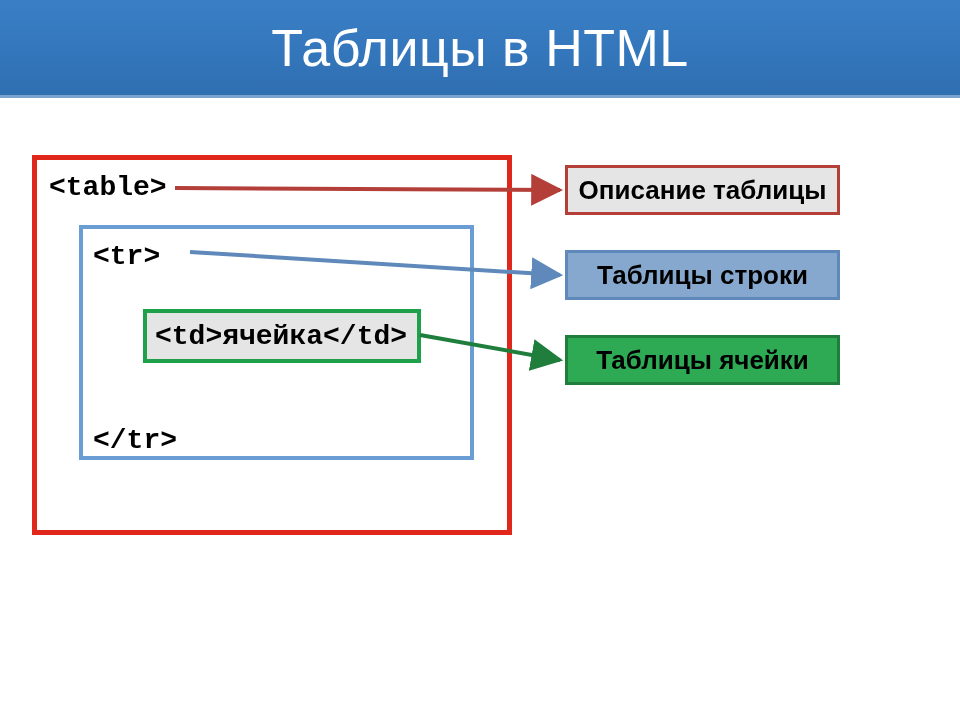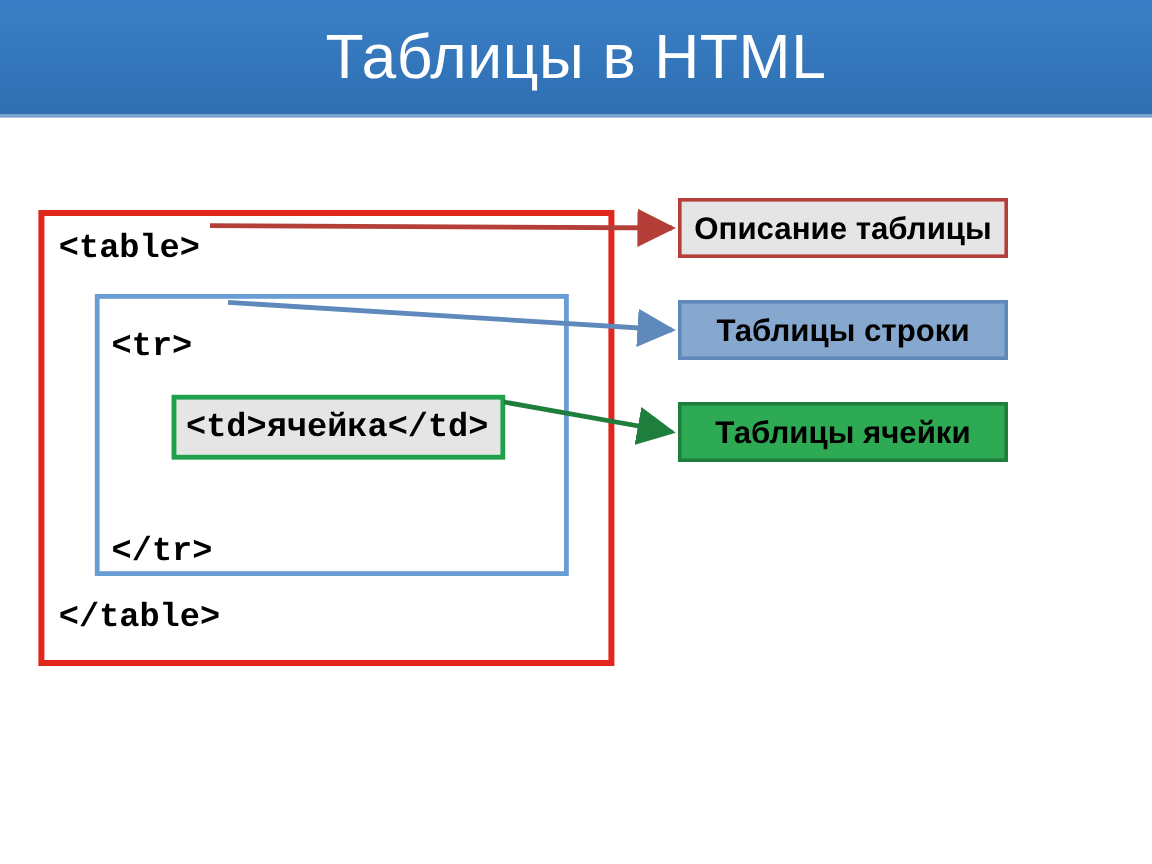--- a/index.html
+++ b/index.html
@@ -31,21 +31,20 @@
 
   
   .diagram {
     position: absolute;
     left: 32px;
     top: 155px;
     width: 480px;
     height: 380px;
     border: 5px solid #e1261c;
     background: #fff;
-    margin-top: 20px;
   }
   .code {
     font-family: "Courier New", monospace;
     font-size: 28px;
     font-weight: 700;
     color: #000;
     white-space: pre;
   }
   .tag-table-open {
     position: absolute;
@@ -59,21 +58,21 @@
     position: absolute;
     left: 42px;
     top: 65px;
     width: 395px;
     height: 235px;
     border: 4px solid #6a9dd4;
     background: #fff;
   }
   .tag-tr-open {
     position: absolute;
-    left: 10px; top: 25px;
+    left: 10px; top: 12px;
   }
   .tag-tr-close {
     position: absolute;
     left: 10px; top: 196px;
   }
   .td-box {
     position: absolute;
     left: 60px;
     top: 80px;
     width: 278px;
@@ -112,21 +111,20 @@
 </style>
 </head>
 <body>
 
 <div class="title-banner">
   <span>Таблицы в HTML</span>
 </div>
 
 <div class="diagram">
   <div class="code tag-table-open">&lt;table&gt;</div>
-  <div class="code tag-table-close">&lt;/table&gt;</div>
 
   <div class="tr-box">
     <div class="code tag-tr-open">&lt;tr&gt;</div>
     <div class="code tag-tr-close">&lt;/tr&gt;</div>
 
     <div class="td-box">
       <span class="code">&lt;td&gt;ячейка&lt;/td&gt;</span>
     </div>
   </div>
 </div>

